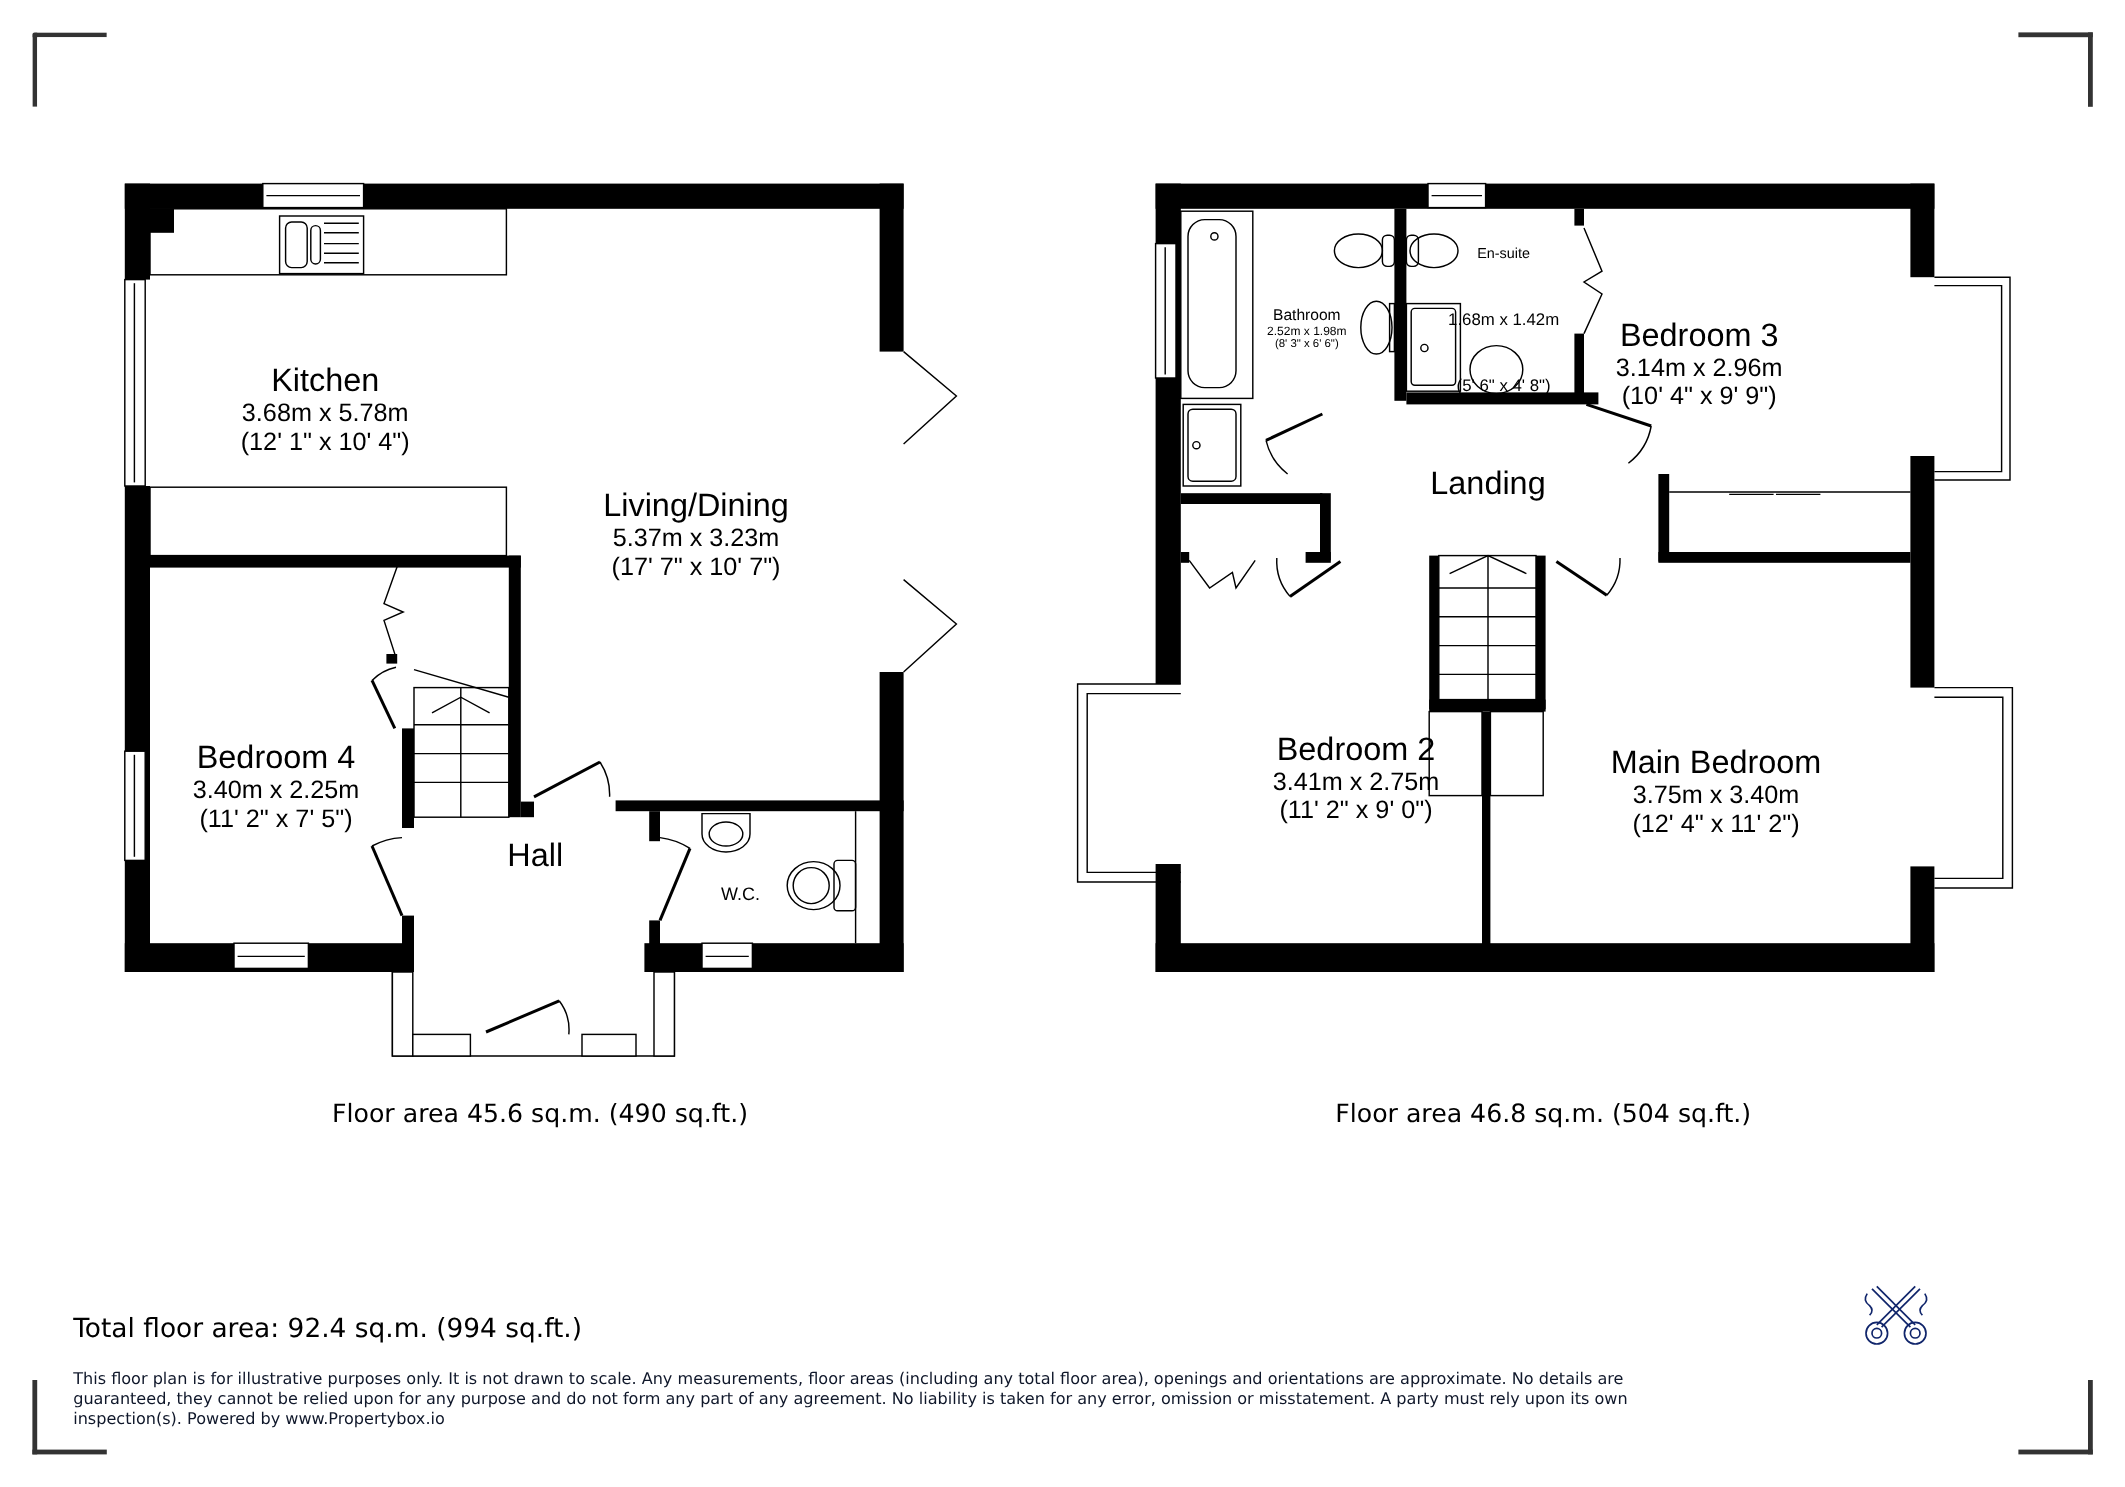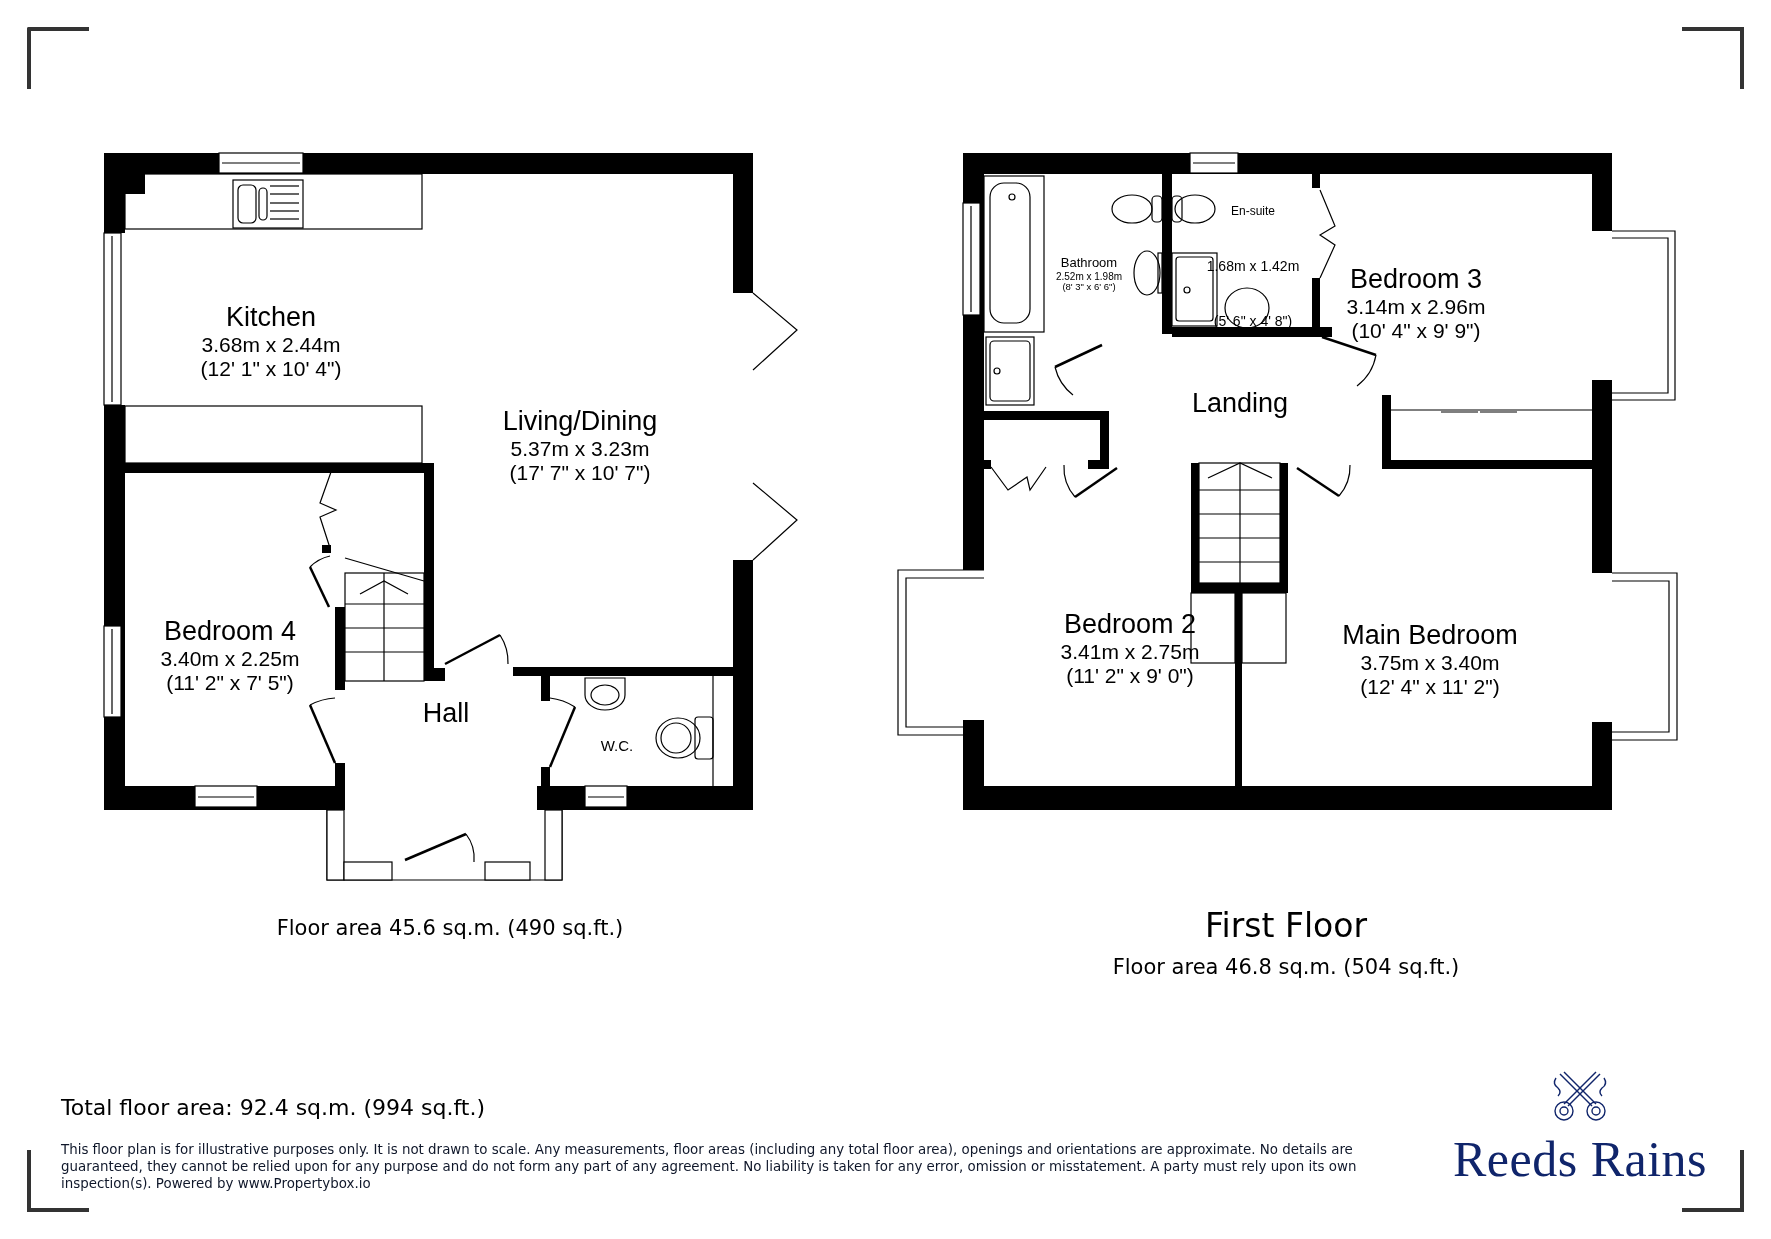--- a/index.html
+++ b/index.html
@@ -208,21 +208,21 @@
     <line x1="1199" y1="562" x2="1280" y2="562"></line>
     <line x1="1240" y1="463" x2="1240" y2="583"></line>
     <polyline points="1208,478 1240,463 1272,478"></polyline>
     <rect x="1191" y="593" width="44" height="70"></rect>
     <rect x="1242" y="593" width="44" height="70"></rect>
   </g>
 </svg>
 
 <div class="room-label" style="left:271px; top:302px;">
   <div class="room-name">Kitchen</div>
-  <div class="room-dim">3.68m x 2.44m</div>
+  <div class="room-dim">3.68m x 5.78m</div>
   <div class="room-dim">(12' 1" x 10' 4")</div>
 </div>
 <div class="room-label" style="left:580px; top:406px;">
   <div class="room-name">Living/Dining</div>
   <div class="room-dim">5.37m x 3.23m</div>
   <div class="room-dim">(17' 7" x 10' 7")</div>
 </div>
 <div class="room-label" style="left:230px; top:616px;">
   <div class="room-name">Bedroom 4</div>
   <div class="room-dim">3.40m x 2.25m</div>
@@ -261,21 +261,20 @@
 <div class="room-label" style="left:1430px; top:620px;">
   <div class="room-name">Main Bedroom</div>
   <div class="room-dim">3.75m x 3.40m</div>
   <div class="room-dim">(12' 4" x 11' 2")</div>
 </div>
 
 <div class="floor-title" style="left:450px; top:906px;">
   <div class="a">Floor area 45.6 sq.m. (490 sq.ft.)</div>
 </div>
 <div class="floor-title" style="left:1286px; top:906px;">
-  <div class="t">First Floor</div>
   <div class="a">Floor area 46.8 sq.m. (504 sq.ft.)</div>
 </div>
 
 <div class="total">Total floor area: 92.4 sq.m. (994 sq.ft.)</div>
 <div class="disclaimer">This floor plan is for illustrative purposes only. It is not drawn to scale. Any measurements, floor areas (including any total floor area), openings and orientations are approximate. No details are guaranteed, they cannot be relied upon for any purpose and do not form any part of any agreement. No liability is taken for any error, omission or misstatement. A party must rely upon its own inspection(s). Powered by www.Propertybox.io</div>
 
 <div class="logo">
   <svg width="60" height="52" viewBox="0 0 60 52">
     <g fill="none" stroke="#10256b" stroke-width="1.4">
       <line x1="10" y1="4" x2="42" y2="36"></line>
@@ -283,14 +282,13 @@
       <line x1="50" y1="4" x2="18" y2="36"></line>
       <line x1="46" y1="2" x2="14" y2="34"></line>
       <path d="M6,8 Q2,14 8,18 Q12,22 8,26"></path>
       <path d="M54,8 Q58,14 52,18 Q48,22 52,26"></path>
       <circle cx="14" cy="41" r="9"></circle>
       <circle cx="14" cy="41" r="4"></circle>
       <circle cx="46" cy="41" r="9"></circle>
       <circle cx="46" cy="41" r="4"></circle>
     </g>
   </svg>
-  <div class="brand">Reeds Rains</div>
 </div>
 
 </body></html>

